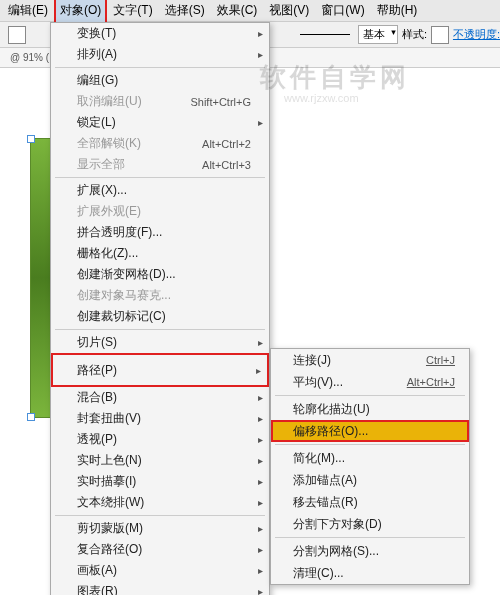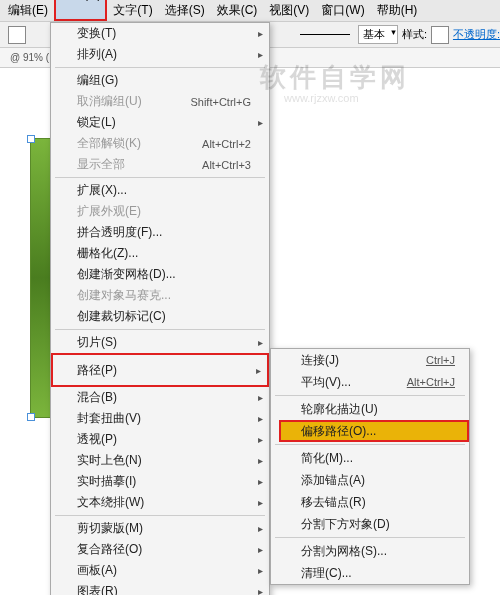--- a/index.html
+++ b/index.html
@@ -1,17 +1,17 @@
 <!DOCTYPE html>
 <html><head>
 <meta charset="utf-8">
 <style>
 *{box-sizing:border-box;margin:0;padding:0;}
 body{font-family:"Microsoft YaHei",SimSun,Arial,sans-serif;font-size:12px;background:#fff;width:500px;height:595px;overflow:hidden;position:relative;}
-.menubar{display:flex;background:#e8e8e8;height:22px;align-items:flex-end;padding-left:2px;border-bottom:1px solid #ccc;}
+.menubar{display:flex;background:#e8e8e8;height:22px;align-items:center;padding-left:2px;border-bottom:1px solid #ccc;}
 .menubar .mi{padding:2px 6px;white-space:nowrap;}
 .menubar .mi.hl{border:2px solid #e02020;background:#c8d8ea;padding:16px 4px;}
 .toolbar{display:flex;height:26px;align-items:center;background:#f0f0f0;border-bottom:1px solid #ccc;padding-left:8px;gap:4px;}
 .toolbar .sw{width:18px;height:18px;border:1px solid #888;background:#fff;}
 .toolbar .line{width:50px;height:1px;border-top:1px solid #000;margin:0 4px;}
 .toolbar .lbl{font-size:11px;}
 .toolbar .sel{border:1px solid #aaa;padding:1px 12px 1px 4px;font-size:11px;background:#fff;position:relative;}
 .toolbar .sel::after{content:"▾";position:absolute;right:1px;top:1px;font-size:9px;}
 .toolbar .op{color:#0066cc;font-size:11px;text-decoration:underline;}
 .ruler{height:20px;background:#f5f5f5;border-bottom:1px solid #ccc;display:flex;align-items:center;padding-left:4px;font-size:10px;color:#555;}
@@ -22,21 +22,21 @@
 .canvas .doc::after{content:"";position:absolute;width:6px;height:6px;background:#fff;border:1px solid #4a90d9;left:-4px;bottom:-4px;}
 .menu1{position:absolute;left:50px;top:22px;width:220px;background:#f4f4f4;border:1px solid #aaa;box-shadow:2px 2px 6px rgba(0,0,0,.25);z-index:10;}
 .menu1 .row{display:flex;justify-content:space-between;align-items:center;height:21px;padding:0 18px 0 26px;font-size:12px;color:#222;white-space:nowrap;}
 .menu1 .row.dis{color:#999;text-align:right;}
 .menu1 .row .sc{color:#555;font-size:11px;}
 .menu1 .row.sub::after{content:"▸";position:absolute;right:6px;font-size:10px;color:#555;}
 .menu1 .row{position:relative;}
 .menu1 .sep{height:1px;background:#ccc;margin:2px 4px;}
 .menu1 .row.hl{border:2px solid #e02020;height:34px;padding:0 16px 0 24px;}
 .menu2{position:absolute;left:270px;top:348px;width:200px;background:#f4f4f4;border:1px solid #aaa;box-shadow:2px 2px 6px rgba(0,0,0,.25);z-index:11;}
-.menu2 .row{display:flex;justify-content:space-between;align-items:center;height:22px;padding:0 14px 0 22px;font-size:12px;color:#222;white-space:nowrap;position:relative;margin-left:8px;}
+.menu2 .row{display:flex;justify-content:space-between;align-items:center;height:22px;padding:0 14px 0 22px;font-size:12px;color:#222;white-space:nowrap;position:relative;}
 .menu2 .row .sc{color:#555;font-size:11px;text-decoration:underline;}
 .menu2 .sep{height:1px;background:#ccc;margin:2px 4px;}
 .menu2 .row.hl{border:2px solid #e02020;background:#eab308;height:22px;padding:0 12px 0 20px;}
 .wm{position:absolute;left:260px;top:60px;font-size:26px;font-weight:bold;color:rgba(40,40,40,.18);letter-spacing:4px;pointer-events:none;z-index:20;}
 .wm2{position:absolute;left:284px;top:92px;font-size:11px;color:rgba(40,40,40,.15);pointer-events:none;z-index:20;}
 </style>
 </head>
 <body>
 
 <div class="menubar">

